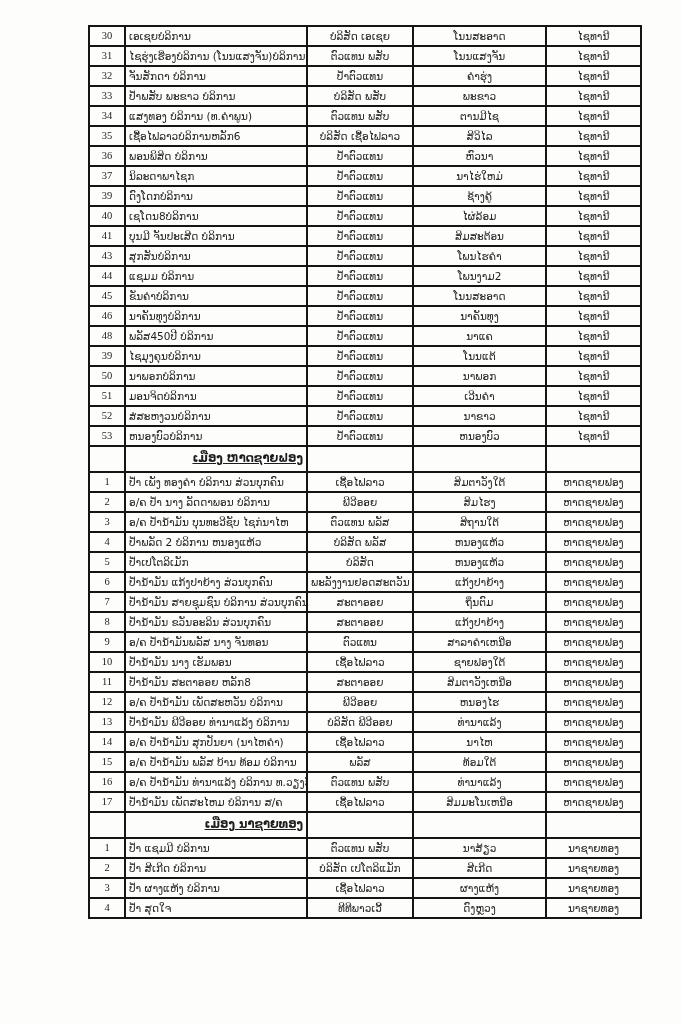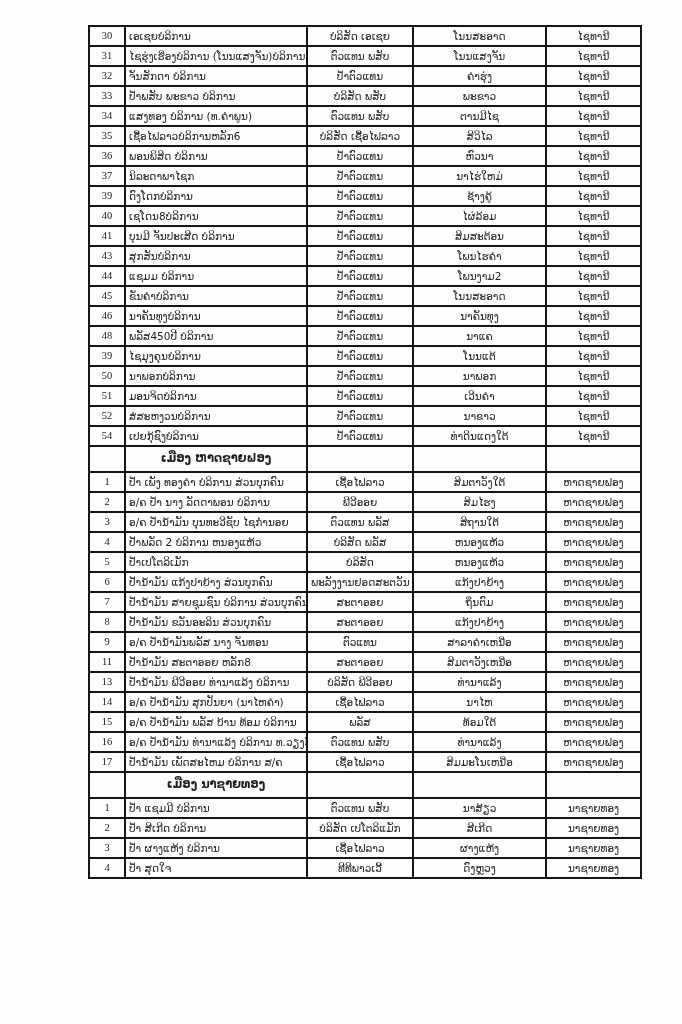--- a/index.html
+++ b/index.html
@@ -30,22 +30,23 @@
   tr.data-row{height:20px;}
   tr.section-row{height:26px;}
   td.cell-no{
     text-align:center;
     font-family:"Liberation Serif", serif;
     font-size:12px;
   }
   td.cell-name{text-align:left;margin-top:23px;}
   td.cell-type,td.cell-village,td.cell-district{text-align:center;}
   tr.section-row td.cell-name{
-    text-align:center;
+    text-align:right;
     font-weight:bold;
+    text-decoration:underline;
     font-size:11.5px;
   }
 </style>
 </head>
 <body>
 
 <div class="page">
   <table class="stations">
     <colgroup>
       <col style="width:36px">
@@ -189,24 +190,24 @@
           <td class="cell-district">ໄຊທານີ</td>
         </tr>
         <tr class="data-row">
           <td class="cell-no">52</td>
           <td class="cell-name">ສໍສະຫງວນບໍລິການ</td>
           <td class="cell-type">ປ້ຳຕົວແທນ</td>
           <td class="cell-village">ນາຂາວ</td>
           <td class="cell-district">ໄຊທານີ</td>
         </tr>
         <tr class="data-row">
-          <td class="cell-no">54</td>
-          <td class="cell-name">ເປຍກຸ້ຊົງບໍລິການ</td>
-          <td class="cell-type">ປ້ຳຕົວແທນ</td>
-          <td class="cell-village">ທ່າດິນແດງໃຕ້</td>
+          <td class="cell-no">53</td>
+          <td class="cell-name">ຫນອງບົວບໍລິການ</td>
+          <td class="cell-type">ປ້ຳຕົວແທນ</td>
+          <td class="cell-village">ຫນອງບົວ</td>
           <td class="cell-district">ໄຊທານີ</td>
         </tr>
         <tr class="section-row">
           <td class="cell-no"></td>
           <td class="cell-name">ເມືອງ ຫາດຊາຍຟອງ</td>
           <td class="cell-type"></td>
           <td class="cell-village"></td>
           <td class="cell-district"></td>
         </tr>
         <tr class="data-row">
@@ -218,21 +219,21 @@
         </tr>
         <tr class="data-row">
           <td class="cell-no">2</td>
           <td class="cell-name">ອ/ຄ ປ້ຳ ນາງ ລັດດາພອນ ບໍລິການ</td>
           <td class="cell-type">ພີວີອອຍ</td>
           <td class="cell-village">ສິມໄຮງ</td>
           <td class="cell-district">ຫາດຊາຍຟອງ</td>
         </tr>
         <tr class="data-row">
           <td class="cell-no">3</td>
-          <td class="cell-name">ອ/ຄ ປ້ຳນ້ຳມັນ ບຸນທະວີຊັບ ໄຊກ່ຳນອຍ</td>
+          <td class="cell-name">ອ/ຄ ປ້ຳນ້ຳມັນ ບຸນທະວີຊັບ ໄຊກ່ນາໄຫ</td>
           <td class="cell-type">ຕົວແທນ ພລັສ</td>
           <td class="cell-village">ສິຖານໃຕ້</td>
           <td class="cell-district">ຫາດຊາຍຟອງ</td>
         </tr>
         <tr class="data-row">
           <td class="cell-no">4</td>
           <td class="cell-name">ປ້ຳພລັດ 2 ບໍລິການ ຫນອງແຫ້ວ</td>
           <td class="cell-type">ບໍລິສັດ ພລັສ</td>
           <td class="cell-village">ຫນອງແຫ້ວ</td>
           <td class="cell-district">ຫາດຊາຍຟອງ</td>
@@ -266,24 +267,38 @@
           <td class="cell-district">ຫາດຊາຍຟອງ</td>
         </tr>
         <tr class="data-row">
           <td class="cell-no">9</td>
           <td class="cell-name">ອ/ຄ ປ້ຳນ້ຳມັນພລັສ ນາງ ຈັນທອນ</td>
           <td class="cell-type">ຕົວແທນ</td>
           <td class="cell-village">ສາລາຄຳເຫນືອ</td>
           <td class="cell-district">ຫາດຊາຍຟອງ</td>
         </tr>
         <tr class="data-row">
+          <td class="cell-no">10</td>
+          <td class="cell-name">ປ້ຳນ້ຳມັນ ນາງ ເຮັມພອນ</td>
+          <td class="cell-type">ເຊື້ອໄຟລາວ</td>
+          <td class="cell-village">ຊາຍຟອງໃຕ້</td>
+          <td class="cell-district">ຫາດຊາຍຟອງ</td>
+        </tr>
+        <tr class="data-row">
           <td class="cell-no">11</td>
           <td class="cell-name">ປ້ຳນ້ຳມັນ ສະຕາອອຍ ຫລັກ8</td>
           <td class="cell-type">ສະຕາອອຍ</td>
           <td class="cell-village">ສິມຕາວັງເຫນືອ</td>
+          <td class="cell-district">ຫາດຊາຍຟອງ</td>
+        </tr>
+        <tr class="data-row">
+          <td class="cell-no">12</td>
+          <td class="cell-name">ອ/ຄ ປ້ຳນ້ຳມັນ ເພັດສະຫວັນ ບໍລິການ</td>
+          <td class="cell-type">ພີວີອອຍ</td>
+          <td class="cell-village">ຫນອງໄຮ</td>
           <td class="cell-district">ຫາດຊາຍຟອງ</td>
         </tr>
         <tr class="data-row">
           <td class="cell-no">13</td>
           <td class="cell-name">ປ້ຳນ້ຳມັນ ພີວີອອຍ ທ່ານາແລ້ງ ບໍລິການ</td>
           <td class="cell-type">ບໍລິສັດ ພີວີອອຍ</td>
           <td class="cell-village">ທ່ານາແລ້ງ</td>
           <td class="cell-district">ຫາດຊາຍຟອງ</td>
         </tr>
         <tr class="data-row">

